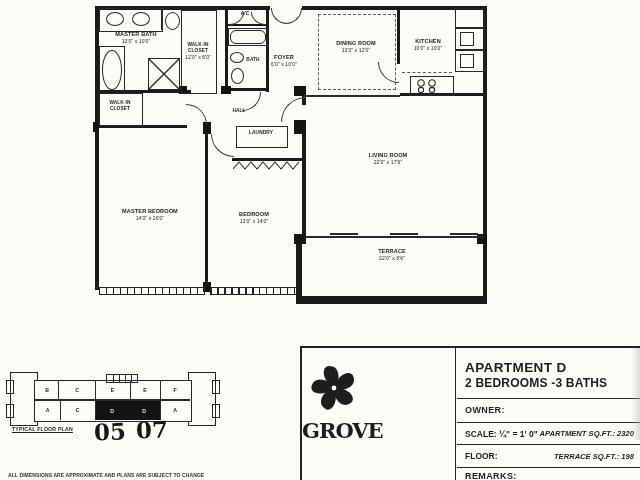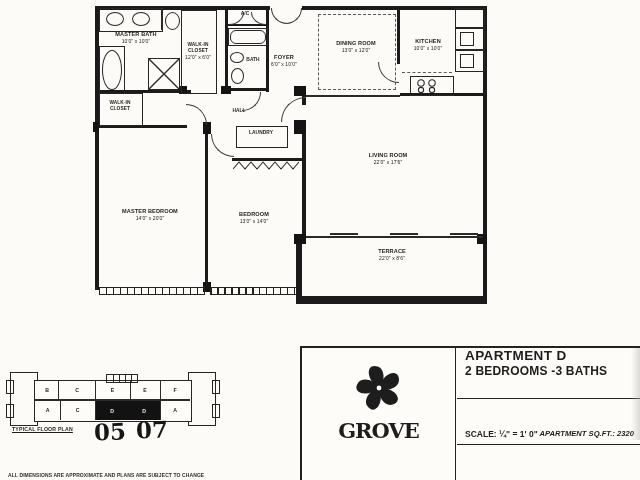--- a/index.html
+++ b/index.html
@@ -18,23 +18,23 @@
   .arc-bl{border-bottom:1.2px solid #3a3a3a;border-left:1.2px solid #3a3a3a;border-bottom-left-radius:100% 100%;}
   .arc-br{border-bottom:1.2px solid #3a3a3a;border-right:1.2px solid #3a3a3a;border-bottom-right-radius:100% 100%;}
   .win{position:absolute;background:repeating-linear-gradient(90deg,#222 0 1.5px,transparent 1.5px 7px);
        border-top:1.5px solid #222;border-bottom:1.5px solid #222;}
   .rlabel{position:absolute;text-align:center;line-height:1.25;}
   .rname{font-weight:bold;font-size:5.6px;letter-spacing:.1px;}
   .rdims{font-size:5px;letter-spacing:.1px;}
   .small .rname{font-size:4.8px;}
   
   .tb{position:absolute;left:300px;top:346px;width:338px;height:132px;border:2px solid #222;background:#fdfcf9;}
-  .tb-left{position:absolute;left:0;top:0;width:153px;height:100%;border-right:1.6px solid #222;text-align:center;}
+  .tb-left{position:absolute;left:0;top:0;width:153px;height:100%;border-right:1.6px solid #222;}
   .tb-row{position:absolute;left:155px;right:0;border-bottom:1.6px solid #222;}
-  .tb-apt{font-size:13.5px;font-weight:bold;letter-spacing:.4px;padding:0 0 0 8px;}
+  .tb-apt{font-size:13.5px;font-weight:bold;letter-spacing:.4px;padding:12px 0 0 8px;}
   .tb-cfg{font-size:12px;font-weight:bold;letter-spacing:.2px;padding:1px 0 0 8px;}
   .tb-lab{font-size:9px;font-weight:bold;letter-spacing:.4px;padding:5px 0 0 8px;}
   .tb-duo{display:flex;justify-content:space-between;align-items:center;height:100%;padding:0 6px 0 8px;box-sizing:border-box;}
   .tb-duo .l{font-size:8.5px;font-weight:bold;}
   .tb-duo .r{font-size:7.6px;font-weight:bold;font-style:italic;}
   .logo-txt1{font-family:"DejaVu Serif",serif;font-weight:bold;font-size:21px;letter-spacing:-1px;line-height:.9;}
   .logo-txt2{font-family:"DejaVu Serif",serif;font-weight:bold;font-size:18px;letter-spacing:-1px;line-height:.9;margin-left:26px;}
   
   .kp-cell{position:absolute;font-size:5.2px;font-weight:bold;display:flex;align-items:center;justify-content:center;}
   .kp-black{background:#121212;color:#e8e8e8;}
@@ -259,23 +259,35 @@
         </g>
         <circle cx="0" cy="0" r="2.4" fill="#fdfcf9"></circle>
       </g>
     </svg>
     <div class="logo-txt1">GROVE</div>
   </div>
   <div class="tb-row" style="top:0;height:50px;">
     <div class="tb-apt">APARTMENT D</div>
     <div class="tb-cfg">2 BEDROOMS -3 BATHS</div>
   </div>
+  <div class="tb-row" style="top:51.6px;height:22px;">
+    <div class="tb-lab">OWNER:</div>
+  </div>
   <div class="tb-row" style="top:75.2px;height:21px;">
     <div class="tb-duo">
       <span class="l">SCALE: ¼" = 1' 0"</span>
       <span class="r">APARTMENT SQ.FT.: 2320</span>
     </div>
   </div>
+  <div class="tb-row" style="top:97.8px;height:21px;">
+    <div class="tb-duo">
+      <span class="l">FLOOR:</span>
+      <span class="r">TERRACE SQ.FT.: 198</span>
+    </div>
+  </div>
+  <div class="tb-row" style="top:120.4px;height:11px;border-bottom:none;">
+    <div class="tb-lab" style="padding-top:3px;">REMARKS:</div>
+  </div>
 </div>
 
 <div class="streak"></div>
 
 <div class="disclaimer">ALL DIMENSIONS ARE APPROXIMATE AND PLANS ARE SUBJECT TO CHANGE</div>
 
 </body></html>

